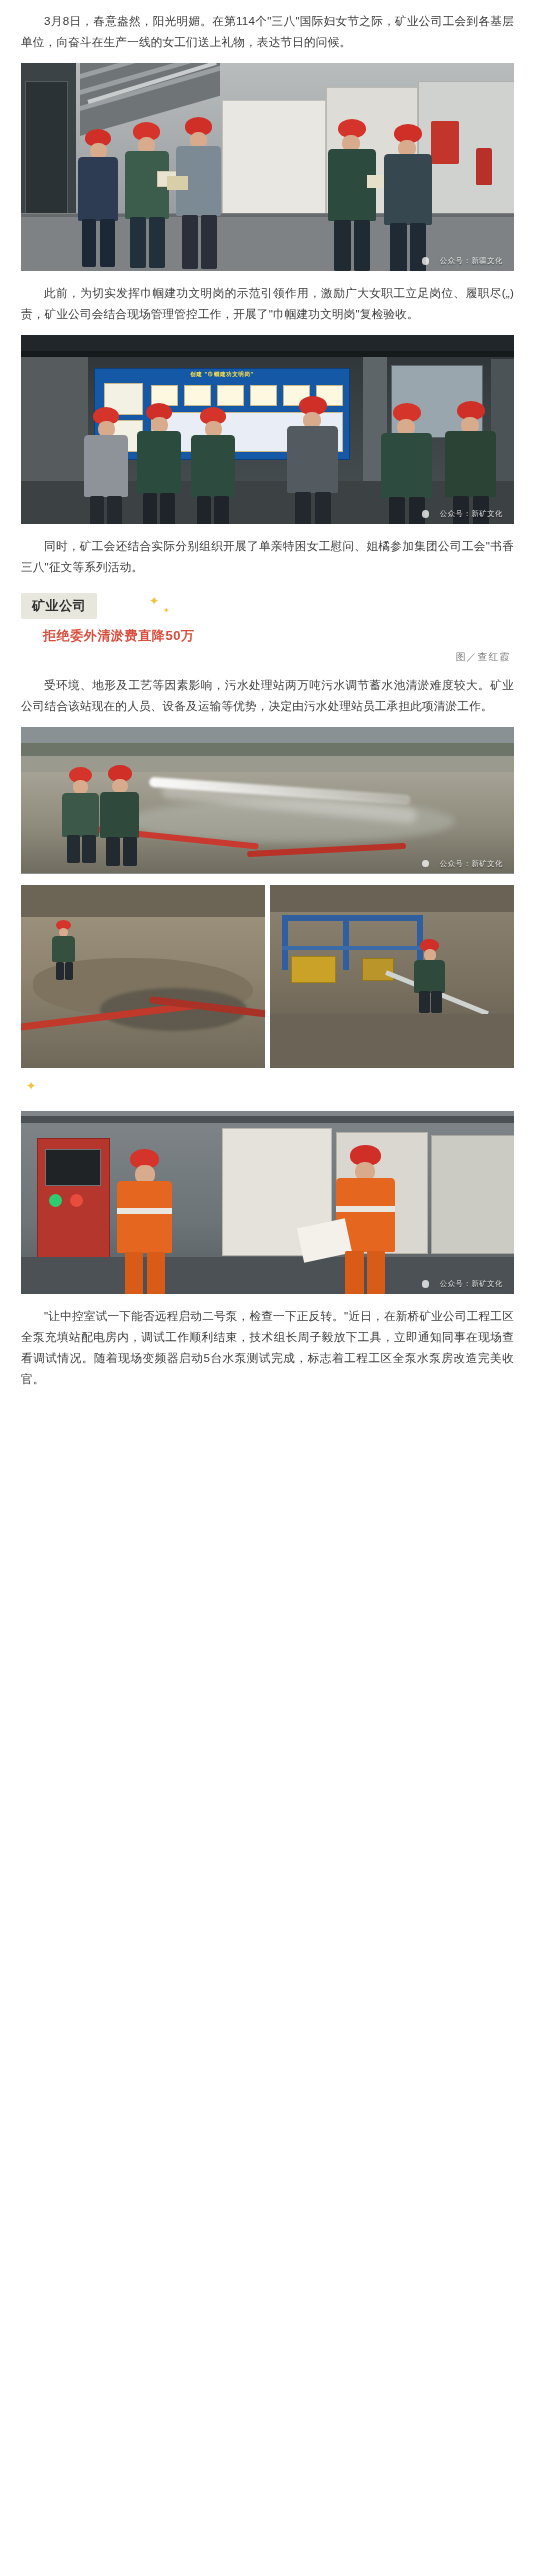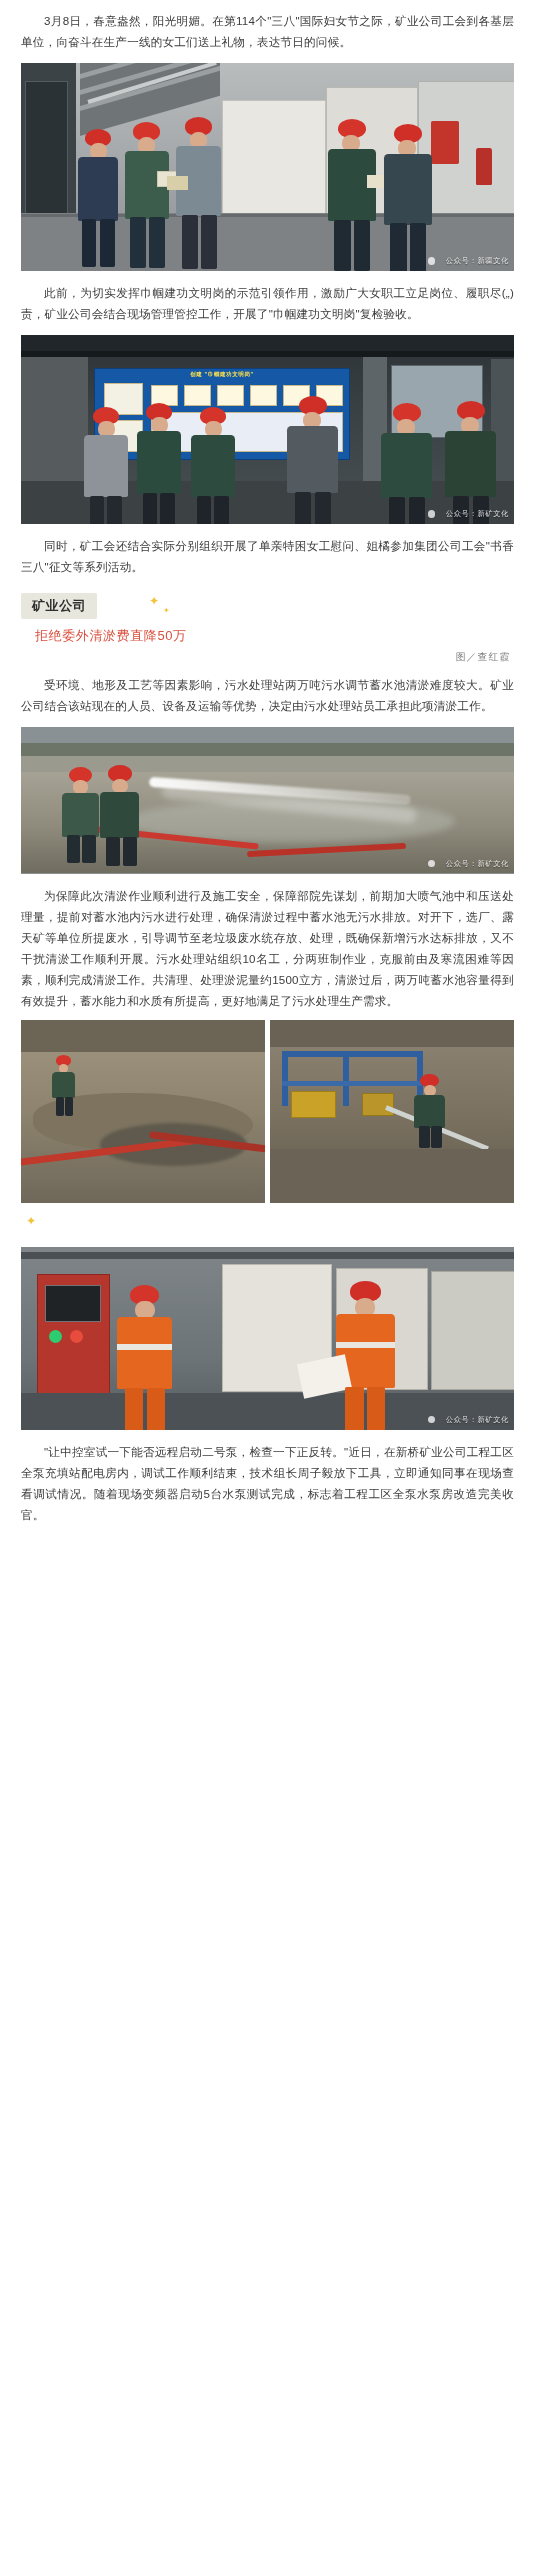--- a/index.html
+++ b/index.html
@@ -28,21 +28,21 @@
 
   
   .photo {
     position: relative;
     margin: 11px 21px;
     overflow: hidden;
     background: #8d8f92;
   }
   .photo .wm {
     position: absolute;
-    right: 5px;
+    right: 11px;
     bottom: 4.9px;
     font-size: 7.3px;
     color: rgba(255,255,255,0.85);
     letter-spacing: 0.6px;
     text-shadow: 0 0.6px 1.2px rgba(0,0,0,.5);
     display: flex;
     align-items: center;
     gap: 11px;
   }
   .wm-dot {
@@ -81,23 +81,23 @@
     font-weight: bold;
     color: #2f2f2f;
     background: #e8e7dd;
     padding: 4.3px 11px;
     border-radius: 1.8px;
     letter-spacing: 0.6px;
   }
   .sec-sub {
     display: block;
     margin-top: 7.3px;
-    margin-left: 14px;
+    margin-left: 22px;
     font-size: 13px;
-    font-weight: normal;
+    font-weight: bold;
     color: #d94f3d;
     letter-spacing: 0.6px;
   }
   .byline {
     text-align: right;
     font-size: 9.8px;
     color: #7d7d7d;
     margin: 6.1px 24.4px 2.4px 21px;
     letter-spacing: 1.2px;
   }
@@ -358,21 +358,20 @@
         <div class="leg" style="left:8.5px;top:72px;width:14px;height:29px;background:#222a30;"></div>
         <div class="leg" style="left:26px;top:72px;width:14px;height:29px;background:#222a30;"></div>
       </div>
     </div>
     <div class="wm">
       <span class="wm-dot"></span>
       <span>公众号：新矿文化</span>
     </div>
   </div>
 
-  <p class="para indent">为保障此次清淤作业顺利进行及施工安全，保障部院先谋划，前期加大喷气池中和压送处理量，提前对蓄水池内污水进行处理，确保清淤过程中蓄水池无污水排放。对开下，选厂、露天矿等单位所提废水，引导调节至老垃圾废水统存放、处理，既确保新增污水达标排放，又不干扰清淤工作顺利开展。污水处理站组织10名工，分两班制作业，克服前由及寒流困难等因素，顺利完成清淤工作。共清理、处理淤泥量约1500立方，清淤过后，两万吨蓄水池容量得到有效提升，蓄水能力和水质有所提高，更好地满足了污水处理生产需求。</p>
 
   <div class="dual" style="height:183px;">
     <div style="background:#8d8573;">
       <div class="scene">
         <div class="rect" style="left:0;top:0;width:100%;height:100%;background:linear-gradient(180deg,#a19781 0%,#8d836e 50%,#6f685a 100%);"></div>
         <div class="rect" style="left:0;top:0;width:100%;height:32px;background:#6c6455;"></div>
         <div class="rect" style="left:12.2px;top:73px;width:220px;height:59px;background:#7d735f;border-radius:40% 55% 45% 50%;"></div>
         <div class="rect" style="left:79px;top:103px;width:147px;height:43px;background:#5f5a4d;border-radius:50%;filter:blur(1.8px);"></div>
 
         <div class="rect" style="left:-6.1px;top:128px;width:183px;height:7.3px;background:#c0392b;border-radius:3.7px;transform:rotate(-7deg);"></div>

